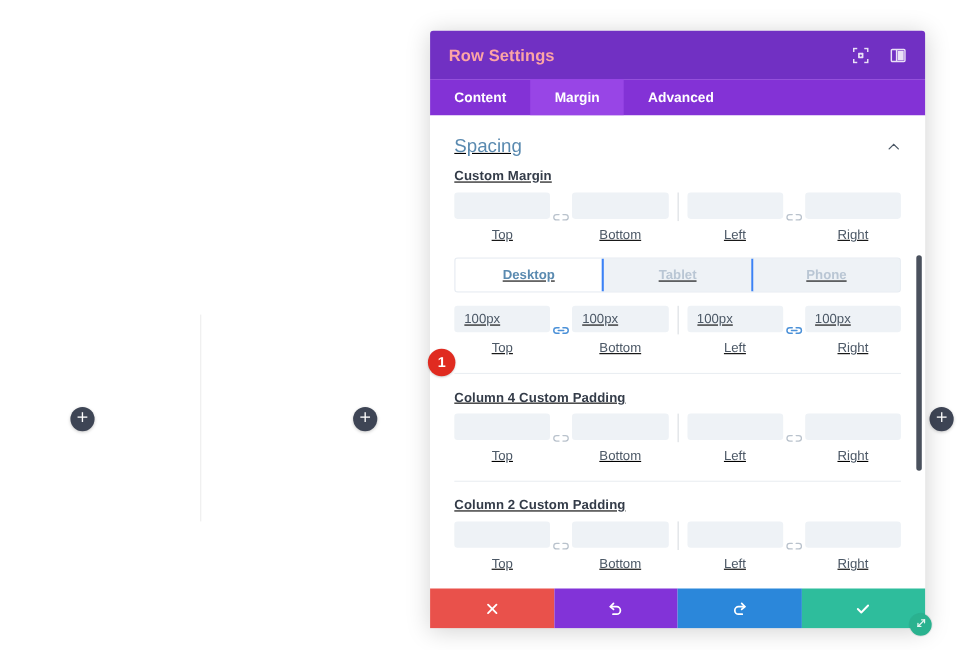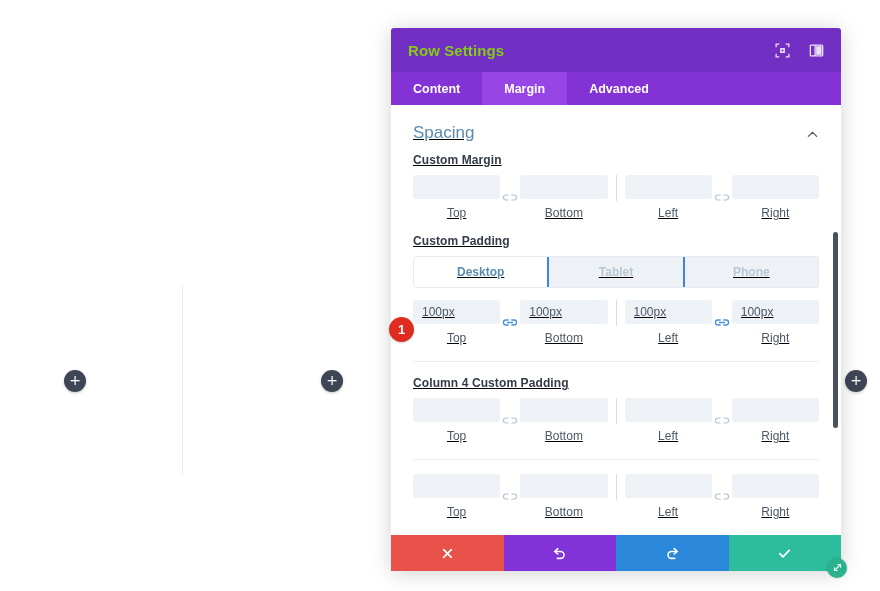--- a/index.html
+++ b/index.html
@@ -76,21 +76,21 @@
     height: 44px;
     background: #6c2eb9;
     background: #7130c3;
     display: flex;
     align-items: center;
     padding: 0 17px;
     border-radius: 3px 3px 0 0;
     flex: none;
   }
   .modal-title {
-    color: #84cc16;
+    color: #fca5a5;
     font-size: 15px;
     font-weight: bold;
     letter-spacing: 0.1px;
     flex: 1;
   }
   .header-icons {
     display: flex;
     align-items: center;
     gap: 19px;
   }
@@ -415,21 +415,20 @@
             </div>
             <div class="inp-wrap">
               <input class="inp" type="text" value="" style="">
               <div class="inp-cap">Right</div>
             </div>
           </div>
         </div>
       </div>
 
       <div class="field-group" style="margin-top:14px;">
-        <div class="field-label">Custom Padding</div>
 
         <div class="device-tabs">
           <div class="device-tab active">Desktop</div>
           <div class="device-tab">Tablet</div>
           <div class="device-tab">Phone</div>
         </div>
 
         <div class="quad">
           <div class="pair">
             <div class="inp-wrap">
@@ -506,20 +505,21 @@
               <input class="inp" type="text" value="" style="">
               <div class="inp-cap">Right</div>
             </div>
           </div>
         </div>
       </div>
 
       <div class="divider-h"></div>
 
       <div class="field-group" style="margin-top:14px;">
+        <div class="field-label">Column 2 Custom Padding</div>
         <div class="quad">
           <div class="pair">
             <div class="inp-wrap">
               <input class="inp" type="text" value="" style="">
               <div class="inp-cap">Top</div>
             </div>
             <div class="link-icon">
               <svg viewBox="0 0 18 14" width="16" height="13" fill="none" stroke="#b9c2cc" stroke-width="1.3" stroke-linecap="round">
                 <path d="M7 4.2H4.4A2.8 2.8 0 0 0 4.4 9.8H7"></path>
                 <path d="M11 4.2h2.6a2.8 2.8 0 0 1 0 5.6H11"></path>

